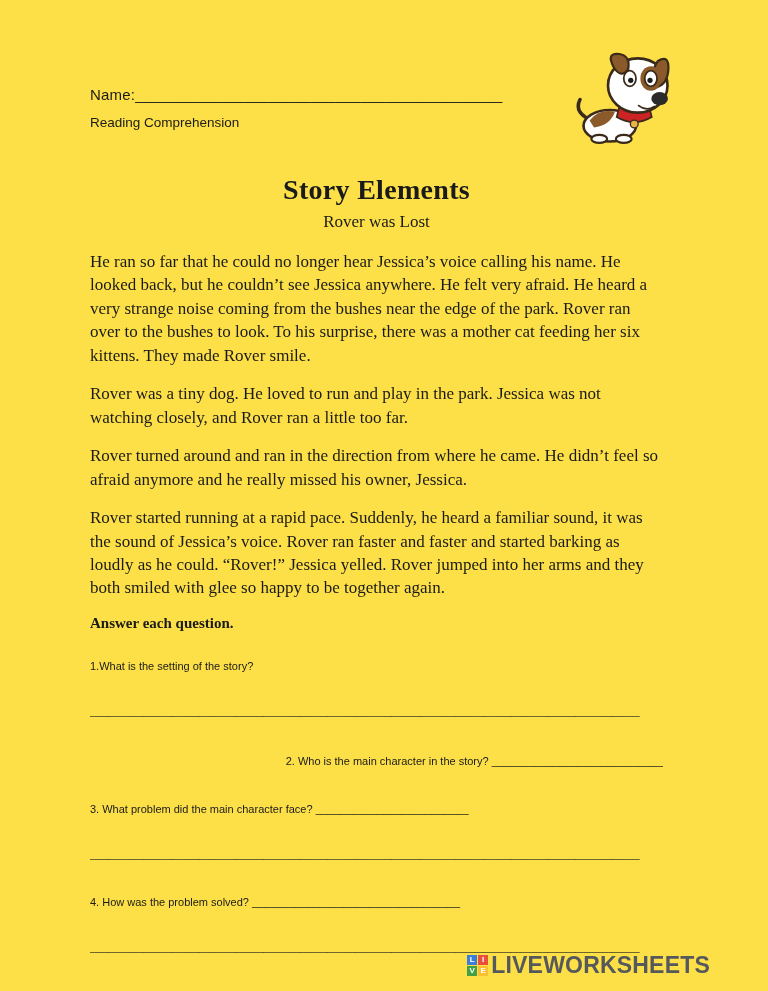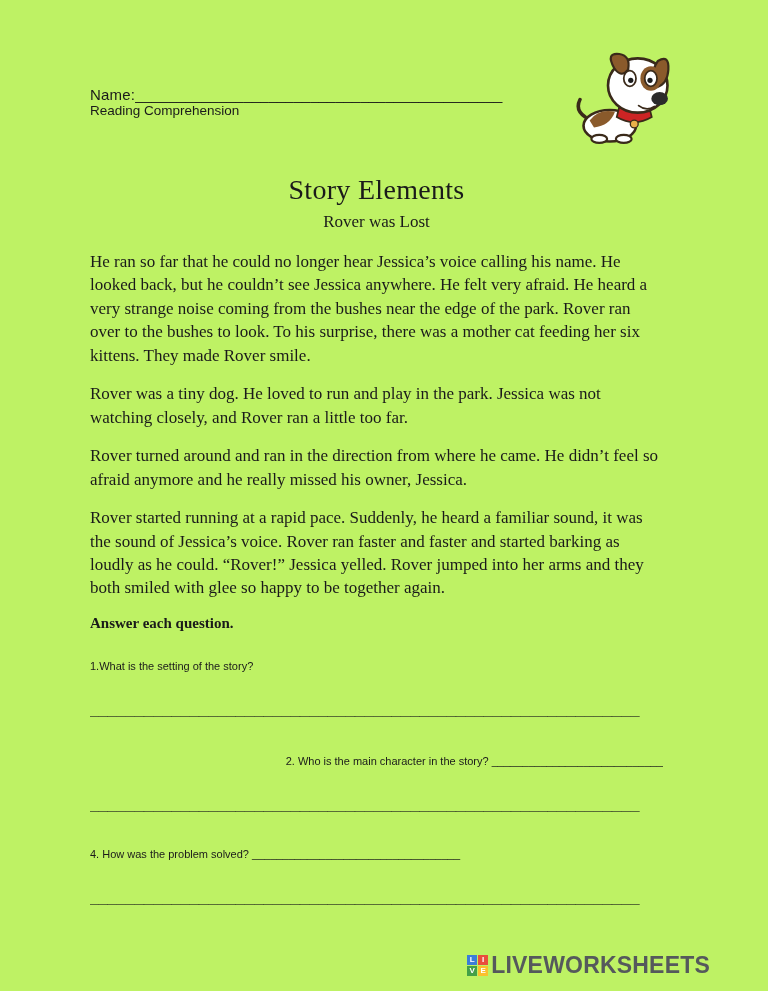--- a/index.html
+++ b/index.html
@@ -1,21 +1,21 @@
 <!DOCTYPE html>
 <html><head>
 <meta charset="utf-8">
 <style>
   html, body { margin: 0; padding: 0; background: #e9e9e9; }
   .page {
     position: relative;
     width: 768px;
     height: 991px;
     margin: 0 auto;
-    background: #bef264;
+    background: #fde047;
     font-family: "Liberation Serif", serif;
     color: #1a1a1a;
     overflow: hidden;
     box-sizing: border-box;
     padding: 86px 105px 0 90px;
   }
   .header-row {
     position: relative;
     min-height: 70px;
   }
@@ -27,32 +27,33 @@
   }
   .name-label { letter-spacing: 0.2px; }
   .blank {
     font-family: "Liberation Sans", sans-serif;
     letter-spacing: 0;
     white-space: nowrap;
   }
   .subject {
     font-family: "Liberation Sans", sans-serif;
     font-size: 13.5px;
+    margin-top: 12px;
   }
   .dog-art {
     position: absolute;
     top: -45px;
     right: -15px;
     width: 105px;
     height: 110px;
   }
   .title {
     text-align: center;
     font-size: 28px;
-    font-weight: normal;
+    font-weight: bold;
     letter-spacing: 0.3px;
     margin: 18px 0 6px 0;
     font-family: "Liberation Serif", serif;
   }
   .subtitle {
     text-align: center;
     font-size: 17px;
     font-weight: normal;
     margin: 0 0 18px 0;
   }
@@ -172,20 +173,23 @@
     <span>1.What is the setting of the story?</span>
   </div>
   <div class="answer-line">
     <span class="blank">____________________________________________________________</span>
   </div>
 
   <div class="question" style="margin-top:36px;text-align:right;">
     <span>2. Who is the main character in the story? </span><span class="blank">____________________________</span>
   </div>
 
+  <div class="question" style="margin-top:36px;">
+    <span>3. What problem did the main character face? </span><span class="blank">_________________________</span>
+  </div>
   <div class="answer-line">
     <span class="blank">____________________________________________________________</span>
   </div>
 
   <div class="question" style="margin-top:34px;">
     <span>4. How was the problem solved? </span><span class="blank">__________________________________</span>
   </div>
   <div class="answer-line">
     <span class="blank">____________________________________________________________</span>
   </div>

